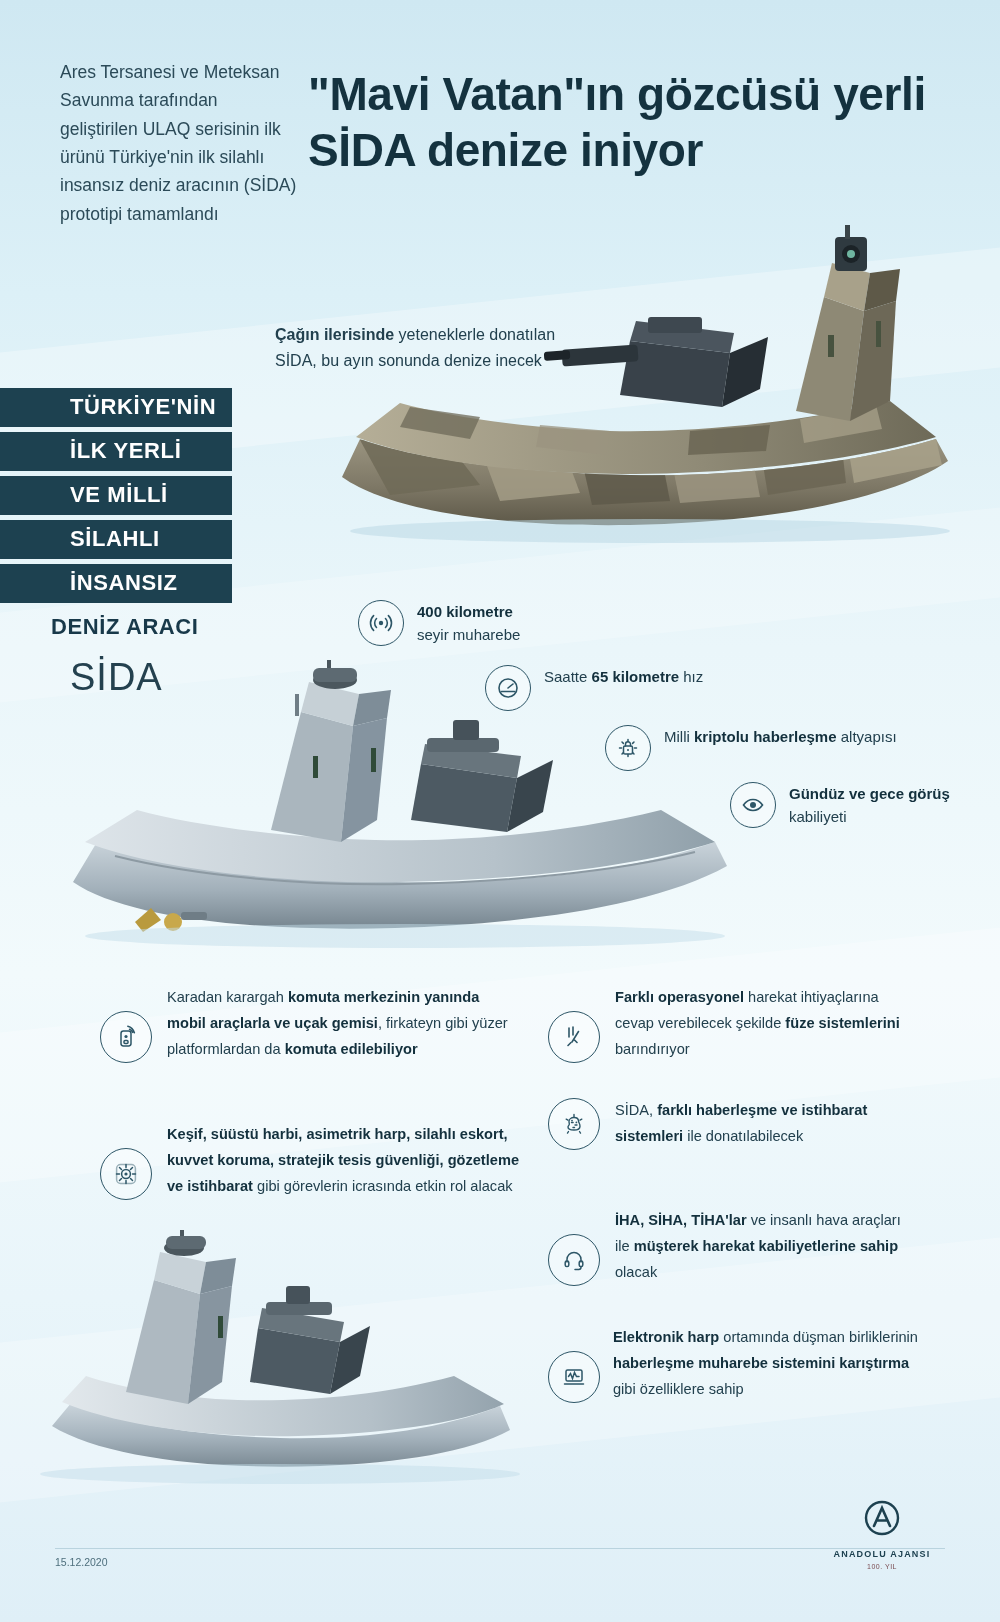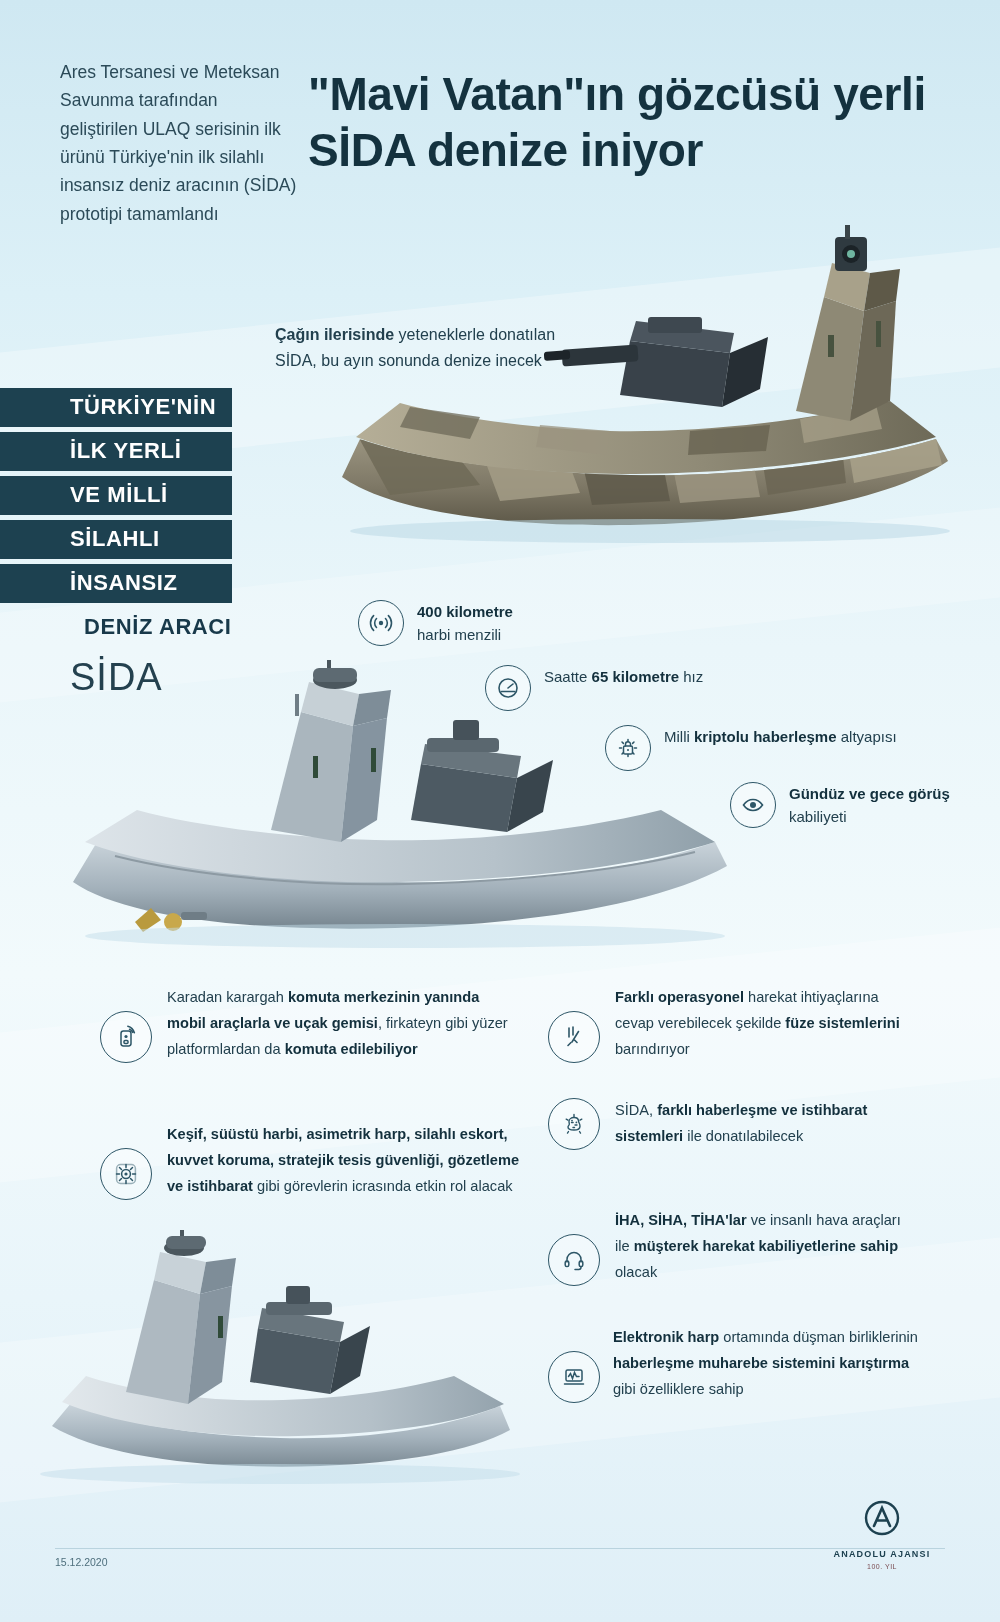--- a/index.html
+++ b/index.html
@@ -40,21 +40,21 @@
     letter-spacing: -0.4px;
   }
 
   
   .ribbon-block { position: absolute; left: 0; top: 388px; width: 330px; }
   .ribbon {
     background: #1d4150; color: #fff; font-weight: bold; font-size: 22px;
     letter-spacing: 0.6px; padding: 6px 14px 7px 70px; margin-bottom: 5px;
     display: inline-block; min-width: 232px;
   }
-  .ribbon.r6 { background: transparent; color: #18394a; padding-left: 84px; }
+  .ribbon.r6 { background: transparent; color: #18394a; padding-left: 51px; }
   .brandname {
     padding-left: 70px; font-size: 38px; color: #24414f; letter-spacing: 1px;
     margin-top: 4px; font-weight: normal;
   }
 
   
   .callout { position: absolute; font-size: 15.5px; line-height: 1.62; color: #22404e; }
 
   .top-note { left: 275px; top: 322px; width: 290px; font-size: 16px; }
 
@@ -183,21 +183,21 @@
       <svg width="26" height="26" viewBox="0 0 26 26" fill="none" stroke="#2d5667" stroke-width="1.6" stroke-linecap="round">
         <circle cx="13" cy="13" r="2.2" fill="#2d5667" stroke="none"></circle>
         <path d="M8.5 8.5a6.4 6.4 0 000 9"></path>
         <path d="M17.5 8.5a6.4 6.4 0 010 9"></path>
         <path d="M5.6 5.6a10.4 10.4 0 000 14.8"></path>
         <path d="M20.4 5.6a10.4 10.4 0 010 14.8"></path>
       </svg>
     </span>
     <span class="txt">
       <b>400 kilometre</b><br>
-      <span>harbi menzili</span>
+      <span>seyir muharebe</span>
     </span>
   </div>
 
   <div class="spec" style="left:485px; top:665px;">
     <span class="ic">
       <svg width="26" height="26" viewBox="0 0 26 26" fill="none" stroke="#2d5667" stroke-width="1.6" stroke-linecap="round">
         <circle cx="13" cy="13" r="9"></circle>
         <path d="M13 13l5-4"></path>
         <path d="M13 13l-4 2.5" opacity="0"></path>
         <path d="M6.5 16.5h13"></path>

